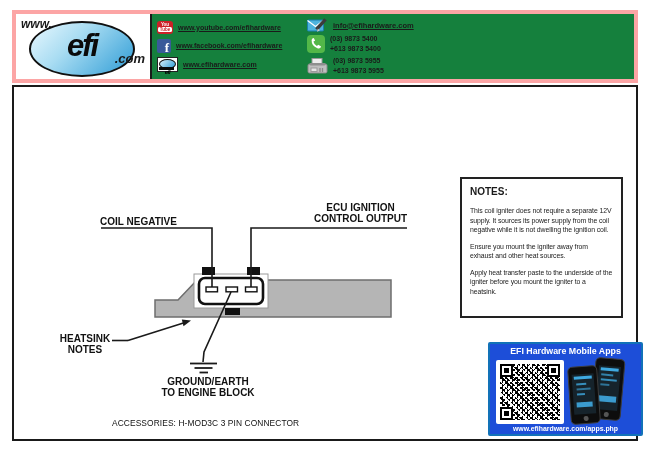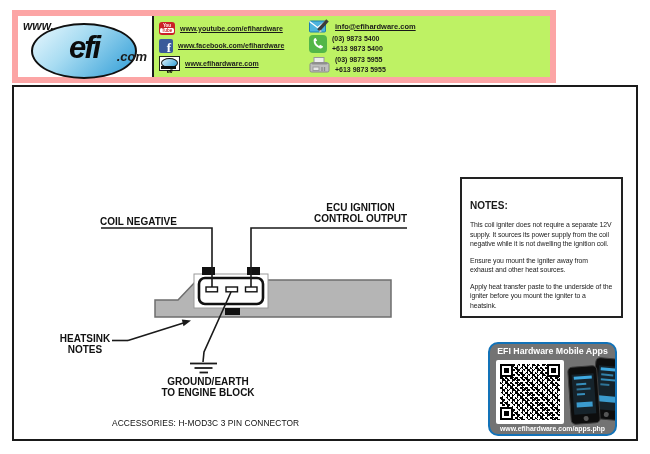--- a/index.html
+++ b/index.html
@@ -1,21 +1,21 @@
 <!DOCTYPE html>
 <html><head>
 <meta charset="utf-8">
 <style>
   html,body{margin:0;padding:0;background:#fff;}
   .page{position:relative;width:650px;height:454px;background:#fff;overflow:hidden;
         font-family:"Liberation Sans",sans-serif;color:#1a1a1a;}
 
   
-  .header-box{position:absolute;left:12px;top:10px;width:544px;height:73px;
-              border:6px solid #fca5a5;box-sizing:border-box;display:flex;background:#bef264;}
+  .header-box{position:absolute;left:12px;top:10px;width:626px;height:73px;
+              border:4px solid #fca5a5;box-sizing:border-box;display:flex;background:#15803d;}
   .logo-cell{width:134px;border-right:2px solid #1a1a1a;position:relative;background:#fff;flex:none;}
   .logo-www{position:absolute;left:5px;top:3px;font-weight:bold;font-style:italic;font-size:12px;}
   .logo-ellipse{position:absolute;left:13px;top:7px;width:102px;height:52px;border:2px solid #101010;
                 border-radius:50%;background:linear-gradient(135deg,#eaf8fe 0%,#a8dcf2 40%,#2e9cd6 100%);}
   .logo-efi{position:absolute;left:0;top:5px;width:100%;text-align:center;
             font-style:italic;font-weight:bold;font-size:31px;letter-spacing:-2px;color:#0b0b0b;}
   .logo-bar{position:absolute;left:4px;top:42px;width:122px;height:15px;background:#0b0b0b;
             color:#fff;font-weight:bold;font-size:11px;letter-spacing:2.5px;text-align:center;line-height:15px;}
   .logo-com{position:absolute;right:5px;bottom:13px;font-weight:bold;font-style:italic;font-size:13px;}
 
@@ -54,27 +54,27 @@
   .main-box{position:absolute;left:12px;top:85px;width:626px;height:356px;
             border:2px solid #1a1a1a;box-sizing:border-box;background:#fff;}
   .diagram-svg{position:absolute;left:0;top:0;pointer-events:none;}
 
   .dlabel{position:absolute;font-weight:bold;font-size:10px;color:#111;white-space:nowrap;}
   .dlabel.center{text-align:center;white-space:normal;line-height:10.5px;}
   .accessories{position:absolute;left:112px;top:418px;font-weight:normal;font-size:8.4px;color:#111;letter-spacing:0.1px;}
 
   
   .notes-box{position:absolute;left:460px;top:177px;width:163px;height:141px;border:2px solid #222;
-             box-sizing:border-box;padding:21px 8px;background:#fff;}
+             box-sizing:border-box;padding:7px 8px;background:#fff;}
   .notes-head{font-weight:bold;font-size:10px;margin:0 0 9px 0;}
   .notes-box p{margin:0 0 7px 0;font-size:6.9px;line-height:1.38;color:#222;letter-spacing:-0.1px;}
 
   
-  .apps-box{position:absolute;left:488px;top:342px;width:129px;height:94px;box-sizing:border-box;
-            background:#737373;border:2px solid #1272b8;border-radius:10px;overflow:hidden;}
+  .apps-box{position:absolute;left:488px;top:342px;width:155px;height:94px;box-sizing:border-box;
+            background:#1d4ed8;border:2px solid #1272b8;border-radius:2px;overflow:hidden;}
   .apps-title{margin-top:2px;text-align:center;color:#fff;font-weight:bold;font-size:8.8px;}
   .apps-url{position:absolute;left:0;bottom:2px;width:100%;text-align:center;color:#fff;font-weight:bold;font-size:6.9px;}
   .qr{position:absolute;left:6px;top:16px;width:68px;height:64px;background:#fff;border-radius:2px;}
   .qr-pattern{position:absolute;inset:4px;
       background:
         repeating-linear-gradient(45deg,rgba(255,255,255,0) 0 3px,rgba(255,255,255,.95) 3px 4px,rgba(0,0,0,0) 4px 7px,rgba(0,0,0,.95) 7px 8px),
         conic-gradient(#000 0 90deg,#fff 0 180deg,#000 0 270deg,#fff 0);
       background-size:auto,5px 5px;}
   .qr-finder{position:absolute;width:13px;height:13px;background:#fff;border:2.5px solid #000;box-sizing:border-box;}
   .qr-finder::after{content:"";position:absolute;inset:2px;background:#000;}

